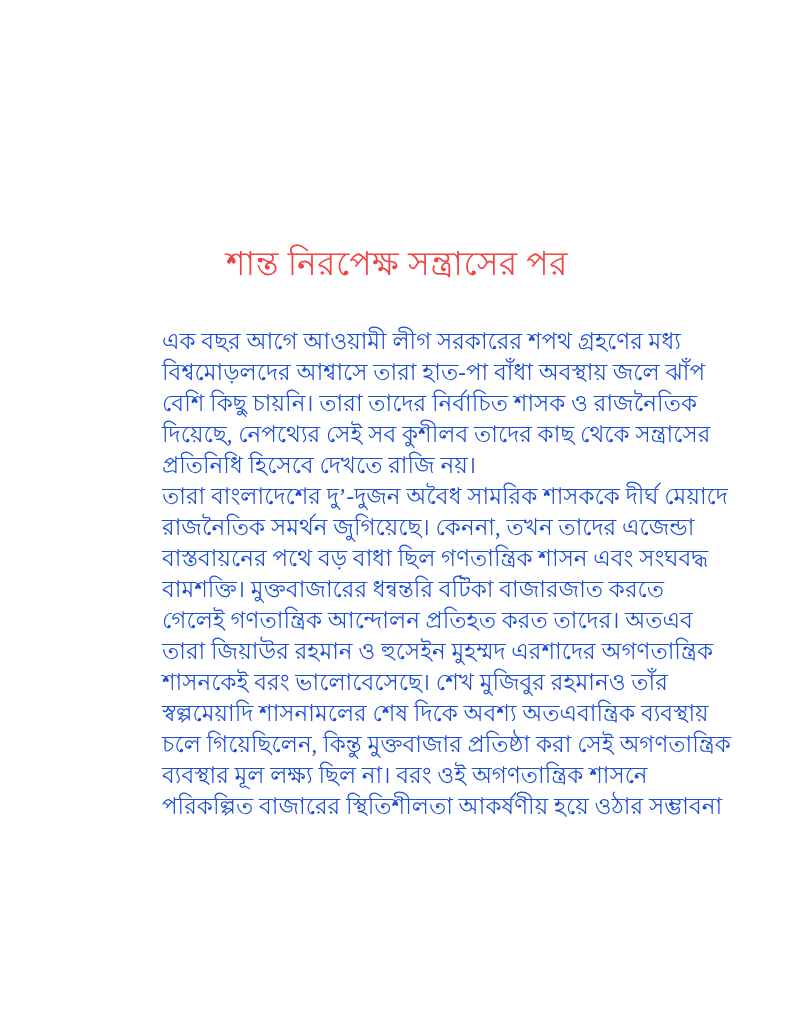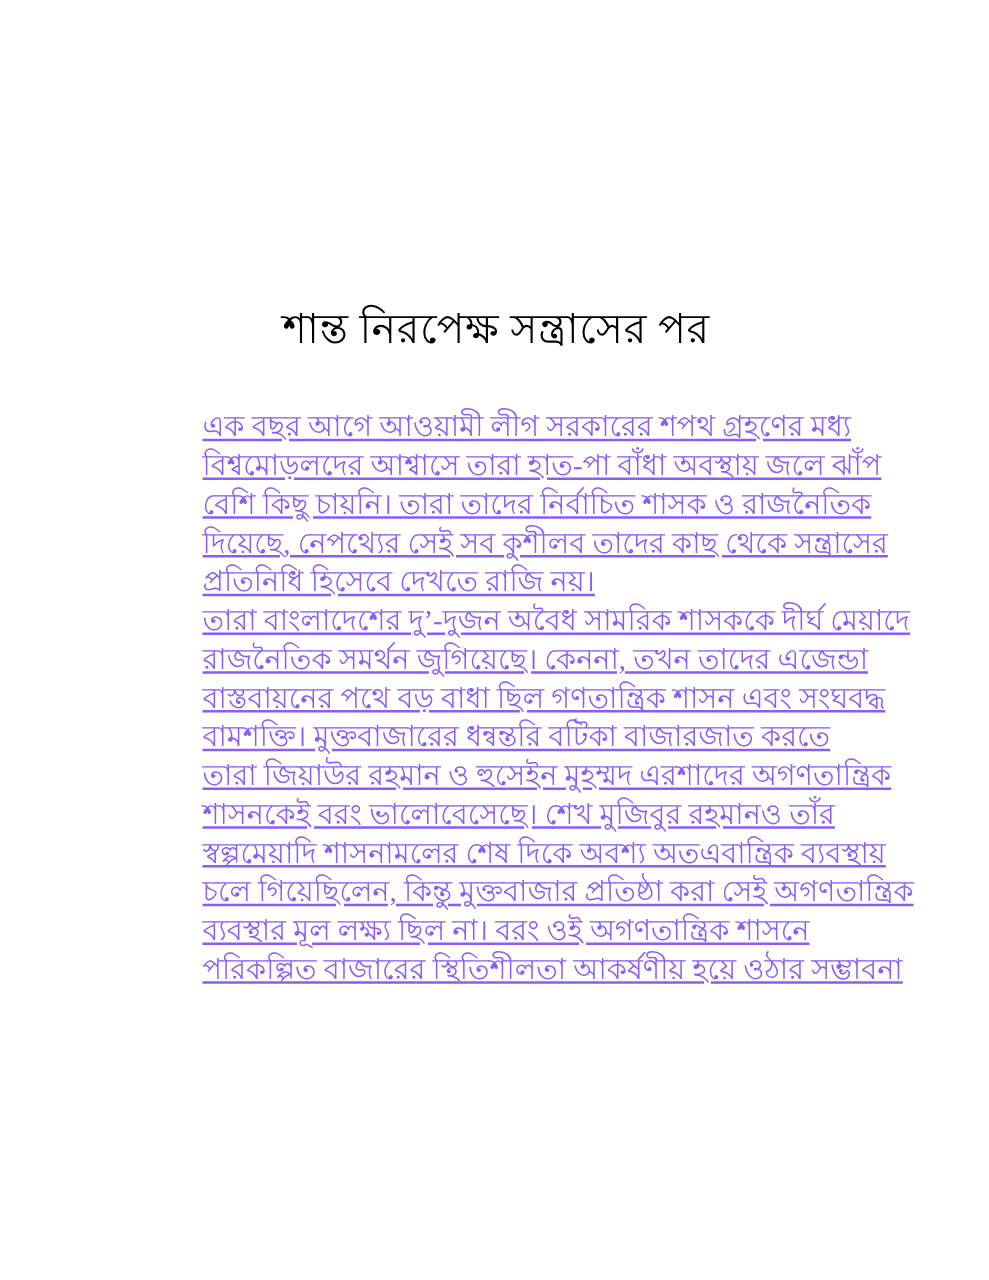--- a/index.html
+++ b/index.html
@@ -21,27 +21,26 @@
     left: 162px;
     top: 242px;
     width: 470px;
   }
   .chapter-title {
     margin: 0 0 40px 0;
     text-align: center;
     font-size: 33px;
     line-height: 44px;
     font-weight: normal;
-    color: #000000;
+    color: #ef4444;
     letter-spacing: 0.5px;
   }
   .body-text {
     font-size: 23px;
-    color: #8b5cf6;
-    text-decoration: underline;
+    color: #1d4ed8;
   }
   .paragraph {
     margin: 0;
   }
   .line {
     height: 31px;
     line-height: 31px;
     white-space: nowrap;
     text-align: justify;
     text-align-last: justify;
@@ -67,20 +66,21 @@
           <div class="line">বিশ্বমোড়লদের আশ্বাসে তারা হাত-পা বাঁধা অবস্থায় জলে ঝাঁপ</div>
           <div class="line">বেশি কিছু চায়নি। তারা তাদের নির্বাচিত শাসক ও রাজনৈতিক</div>
           <div class="line">দিয়েছে, নেপথ্যের সেই সব কুশীলব তাদের কাছ থেকে সন্ত্রাসের</div>
           <div class="line last">প্রতিনিধি হিসেবে দেখতে রাজি নয়।</div>
         </div>
         <div class="paragraph">
           <div class="line">তারা বাংলাদেশের দু’-দুজন অবৈধ সামরিক শাসককে দীর্ঘ মেয়াদে</div>
           <div class="line">রাজনৈতিক সমর্থন জুগিয়েছে। কেননা, তখন তাদের এজেন্ডা</div>
           <div class="line">বাস্তবায়নের পথে বড় বাধা ছিল গণতান্ত্রিক শাসন এবং সংঘবদ্ধ</div>
           <div class="line">বামশক্তি। মুক্তবাজারের ধন্বন্তরি বটিকা বাজারজাত করতে</div>
+          <div class="line">গেলেই গণতান্ত্রিক আন্দোলন প্রতিহত করত তাদের। অতএব</div>
           <div class="line">তারা জিয়াউর রহমান ও হুসেইন মুহম্মদ এরশাদের অগণতান্ত্রিক</div>
           <div class="line">শাসনকেই বরং ভালোবেসেছে। শেখ মুজিবুর রহমানও তাঁর</div>
           <div class="line">স্বল্পমেয়াদি শাসনামলের শেষ দিকে অবশ্য অতএবান্ত্রিক ব্যবস্থায়</div>
           <div class="line">চলে গিয়েছিলেন, কিন্তু মুক্তবাজার প্রতিষ্ঠা করা সেই অগণতান্ত্রিক</div>
           <div class="line">ব্যবস্থার মূল লক্ষ্য ছিল না। বরং ওই অগণতান্ত্রিক শাসনে</div>
           <div class="line last">পরিকল্পিত বাজারের স্থিতিশীলতা আকর্ষণীয় হয়ে ওঠার সম্ভাবনা</div>
         </div>
       </div>
   </div>
 </div>

